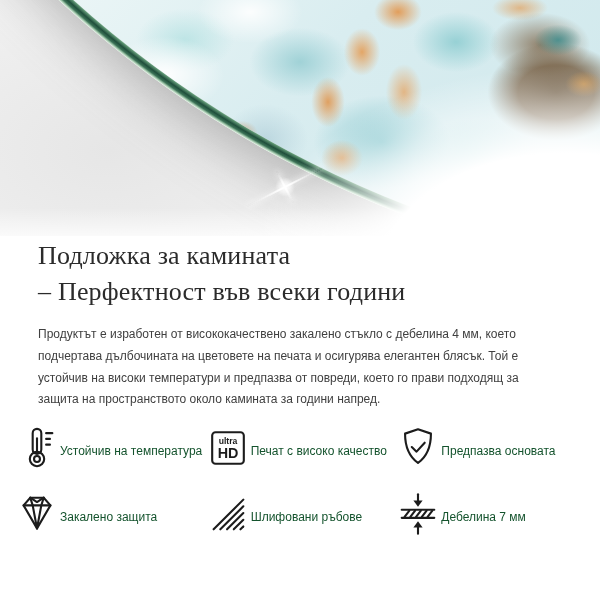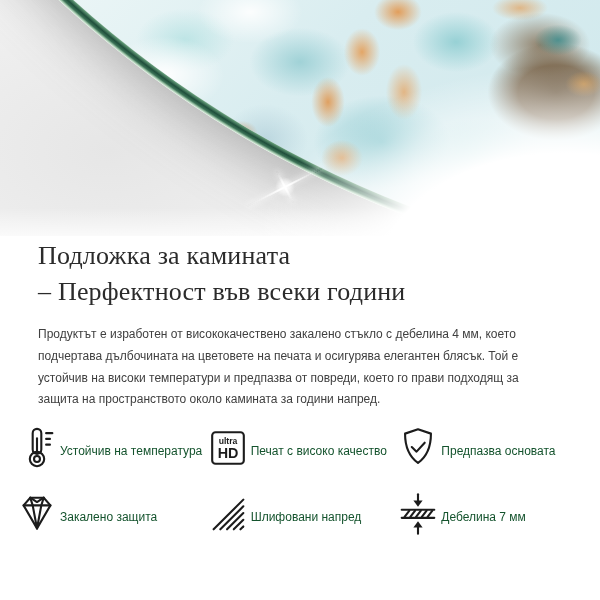--- a/index.html
+++ b/index.html
@@ -170,21 +170,21 @@
     <div class="feature">
       <div class="icon-box">
         <svg width="46" height="46" viewBox="0 0 48 48">
           <line class="ico" x1="9" y1="40" x2="40" y2="9" stroke-width="3.4"></line>
           <line class="ico" x1="16" y1="40" x2="40" y2="16" stroke-width="3.4"></line>
           <line class="ico" x1="23" y1="40" x2="40" y2="23" stroke-width="3.4"></line>
           <line class="ico" x1="30" y1="40" x2="40" y2="30" stroke-width="3.4"></line>
           <line class="ico" x1="37" y1="40" x2="40" y2="37" stroke-width="3.4"></line>
         </svg>
       </div>
-      <div class="label">Шлифовани напред</div>
+      <div class="label">Шлифовани ръбове</div>
     </div>
 
     <div class="feature">
       <div class="icon-box">
         <svg width="46" height="46" viewBox="0 0 48 48">
           <line class="ico" x1="24" y1="3.5" x2="24" y2="11" stroke-width="2.6"></line>
           <polygon class="ico-fill" points="19.2,10 28.8,10 24,16.5"></polygon>
           <line class="ico" x1="7" y1="19.5" x2="41" y2="19.5" stroke-width="2"></line>
           <line class="ico" x1="7" y1="28" x2="41" y2="28" stroke-width="2"></line>
           <line class="ico" x1="10" y1="27" x2="15" y2="20.5" stroke-width="2.6"></line>

